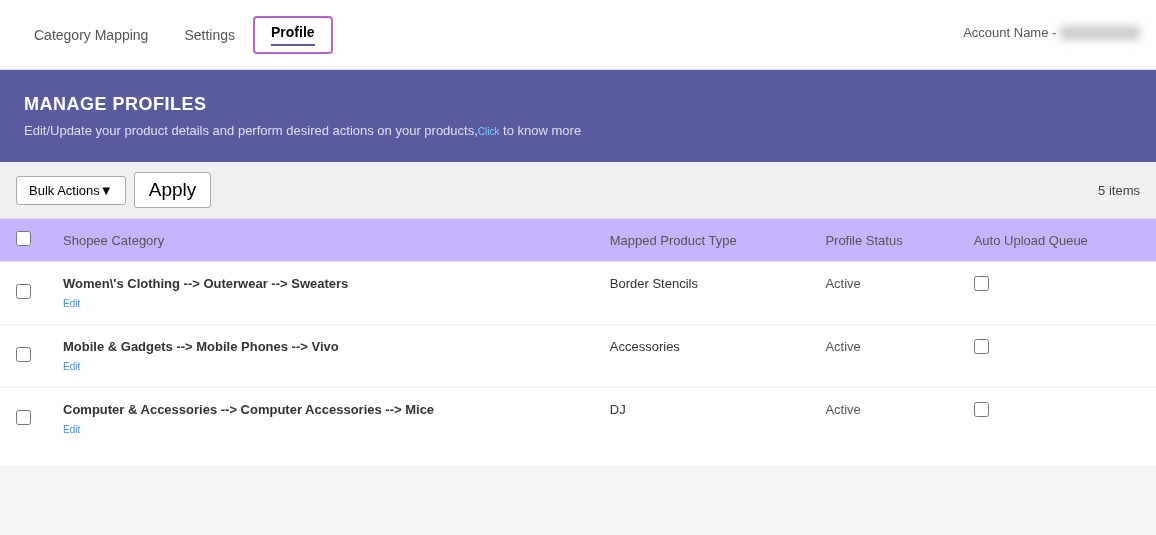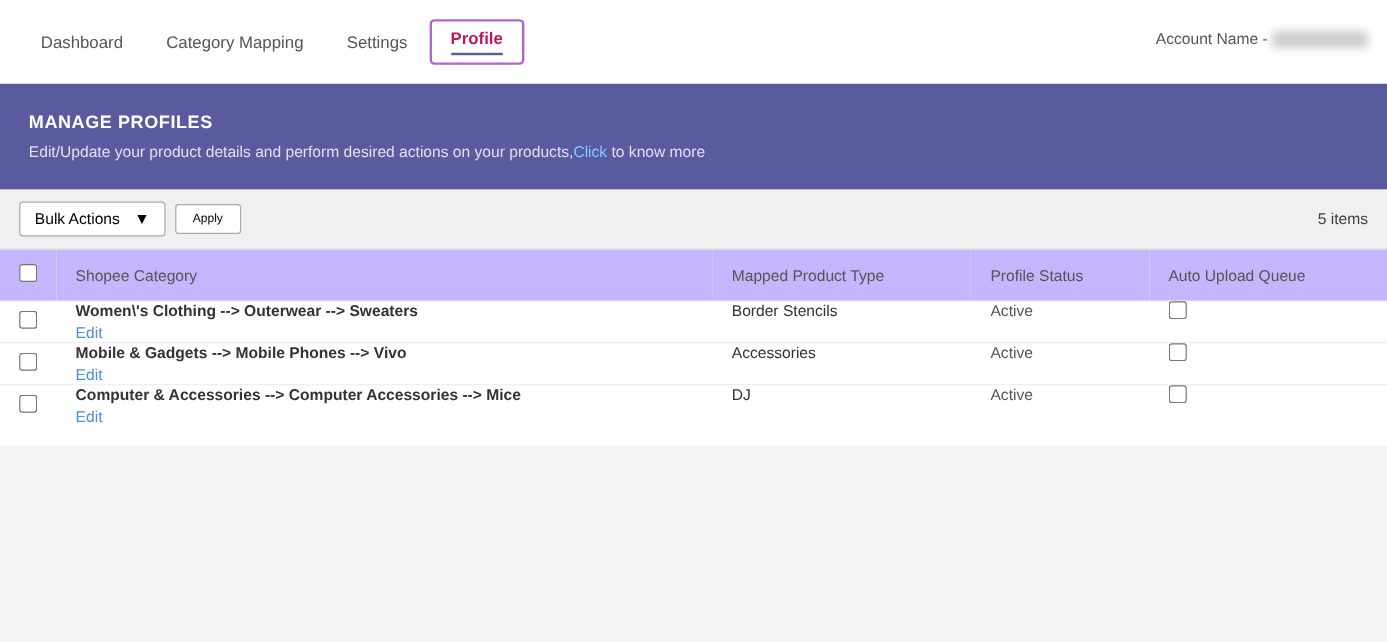--- a/index.html
+++ b/index.html
@@ -21,21 +21,21 @@
     }
     .nav-item {
       padding: 8px 18px;
       cursor: pointer;
       color: #555;
       font-size: 14px;
       text-decoration: none;
       white-space: nowrap;
     }
     .nav-item.active {
-      color: #be185d;
+      color: #000000;
       font-weight: bold;
       border: 2px solid #b366cc;
       border-radius: 4px;
       padding: 6px 16px;
     }
     .nav-item.active::after {
       content: '';
       display: block;
       height: 2px;
       background: #5c5c9b;
@@ -59,21 +59,21 @@
     }
     .account-info div { margin-bottom: 4px; text-align: center; }
 
     
     .banner {
       background: #5a5a9e;
       color: #fff;
       padding: 24px 24px;
     }
     .banner h2 {
-      font-size: 15px;
+      font-size: 18px;
       font-weight: bold;
       margin-bottom: 8px;
       letter-spacing: 0.5px;
     }
     .banner p {
       font-size: 13px;
       color: #e0e0f0;
     }
     .banner p a {
       color: #7fcfff;
@@ -92,28 +92,28 @@
     .toolbar-left { display: flex; align-items: center; gap: 8px; }
     .bulk-actions-btn {
       background: #fff;
       border: 1px solid #aaa;
       padding: 6px 12px;
       cursor: pointer;
       font-size: 13px;
       border-radius: 3px;
       display: flex;
       align-items: center;
-      gap: 12px;
+      gap: 0;
     }
     .apply-btn {
       background: #fff;
       border: 1px solid #aaa;
       padding: 6px 14px;
       cursor: pointer;
-      font-size: 10px;
+      font-size: 19px;
       border-radius: 3px;
     }
     .items-count { font-size: 13px; color: #404040; }
 
     
     .table-container {
       background: #fff;
       padding: 0 0 16px 0;
     }
     table {
@@ -130,49 +130,48 @@
       color: #555;
       font-weight: normal;
       background: #c4b5fd;
     }
     thead th:first-child { width: 40px; }
     tbody tr {
       border-bottom: 1px solid #eee;
     }
     tbody tr:last-child { border-bottom: none; }
     tbody td {
-      padding: 0 16px;
+      padding: 14px 16px;
       vertical-align: top;
       font-size: 13px;
     }
     tbody td:first-child { vertical-align: middle; }
     .category-name {
       font-weight: bold;
       color: #333;
       margin-bottom: 4px;
     }
     .edit-link {
       color: #4a90d9;
       cursor: pointer;
-      font-size: 13px;
+      font-size: 10px;
       text-decoration: none;
     }
     .status-active { color: #555; }
     input[type="checkbox"] {
       width: 15px;
       height: 15px;
       cursor: pointer;
     }
   </style>
 </head>
 <body>
 
 <div class="top-nav">
   <div class="nav-items">
-    <a class="nav-item">Dashboard</a>
     <a class="nav-item">Category Mapping</a>
     <a class="nav-item">Settings</a>
     <a class="nav-item active">Profile</a>
   </div>
   <div class="account-info">
     <div>
       <span>Account Name -</span>
       <span class="blurred">&nbsp;&nbsp;&nbsp;&nbsp;&nbsp;&nbsp;&nbsp;&nbsp;</span>
     </div>
   </div>

